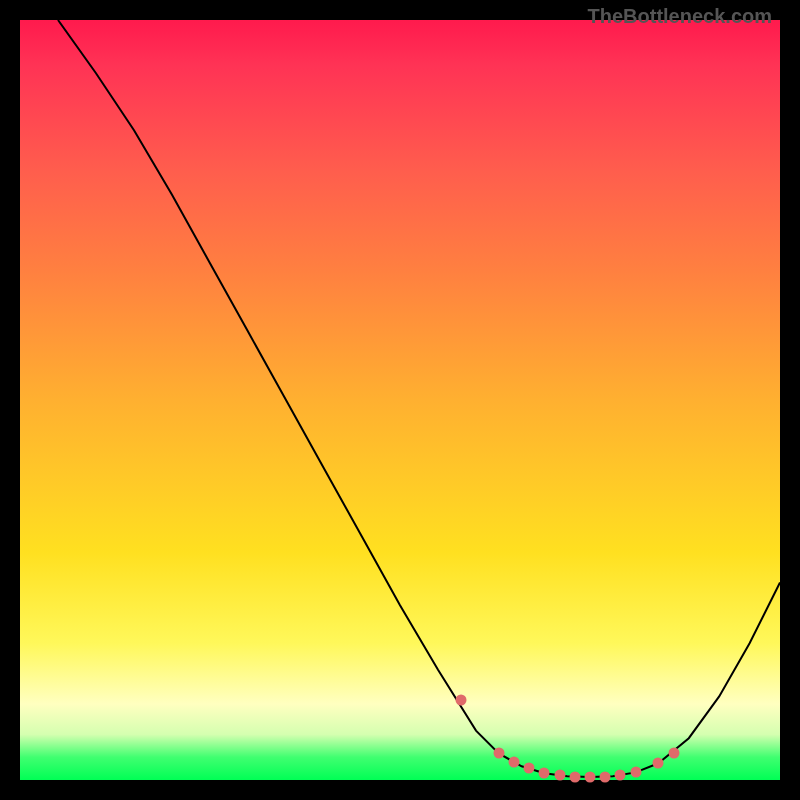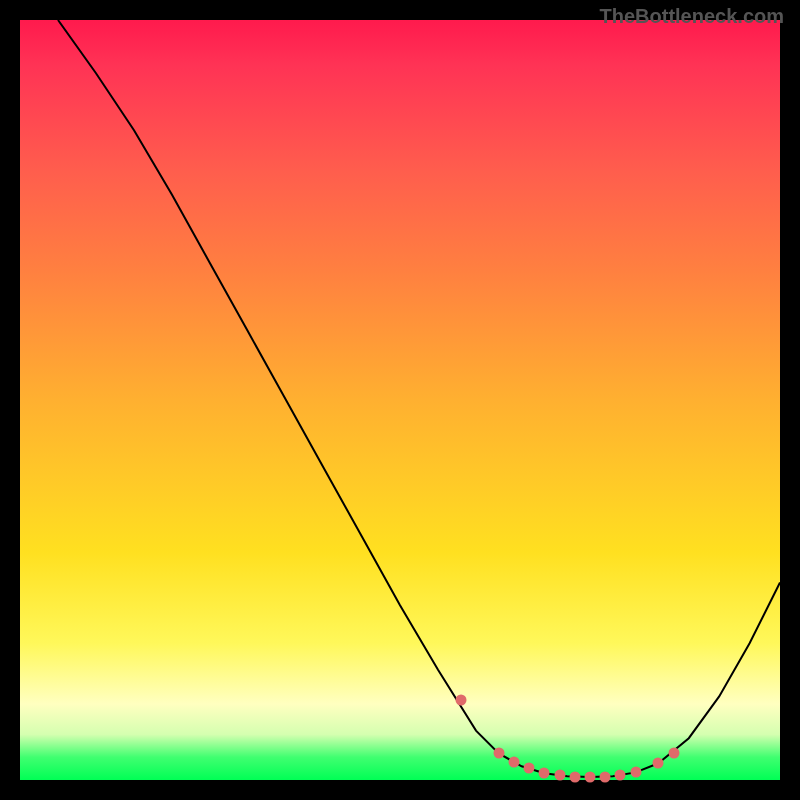--- a/index.html
+++ b/index.html
@@ -7,21 +7,21 @@
     width: 800px;
     height: 800px;
     background: #000;
     position: relative;
     font-family: Arial, sans-serif;
     overflow: hidden;
   }
   .watermark {
     position: absolute;
     top: 5px;
-    right: 16px;
+    right: 28px;
     color: #555;
     font-size: 20px;
     font-weight: bold;
     z-index: 10;
   }
   .plot-area {
     position: absolute;
     left: 20px;
     top: 20px;
     width: 760px;

